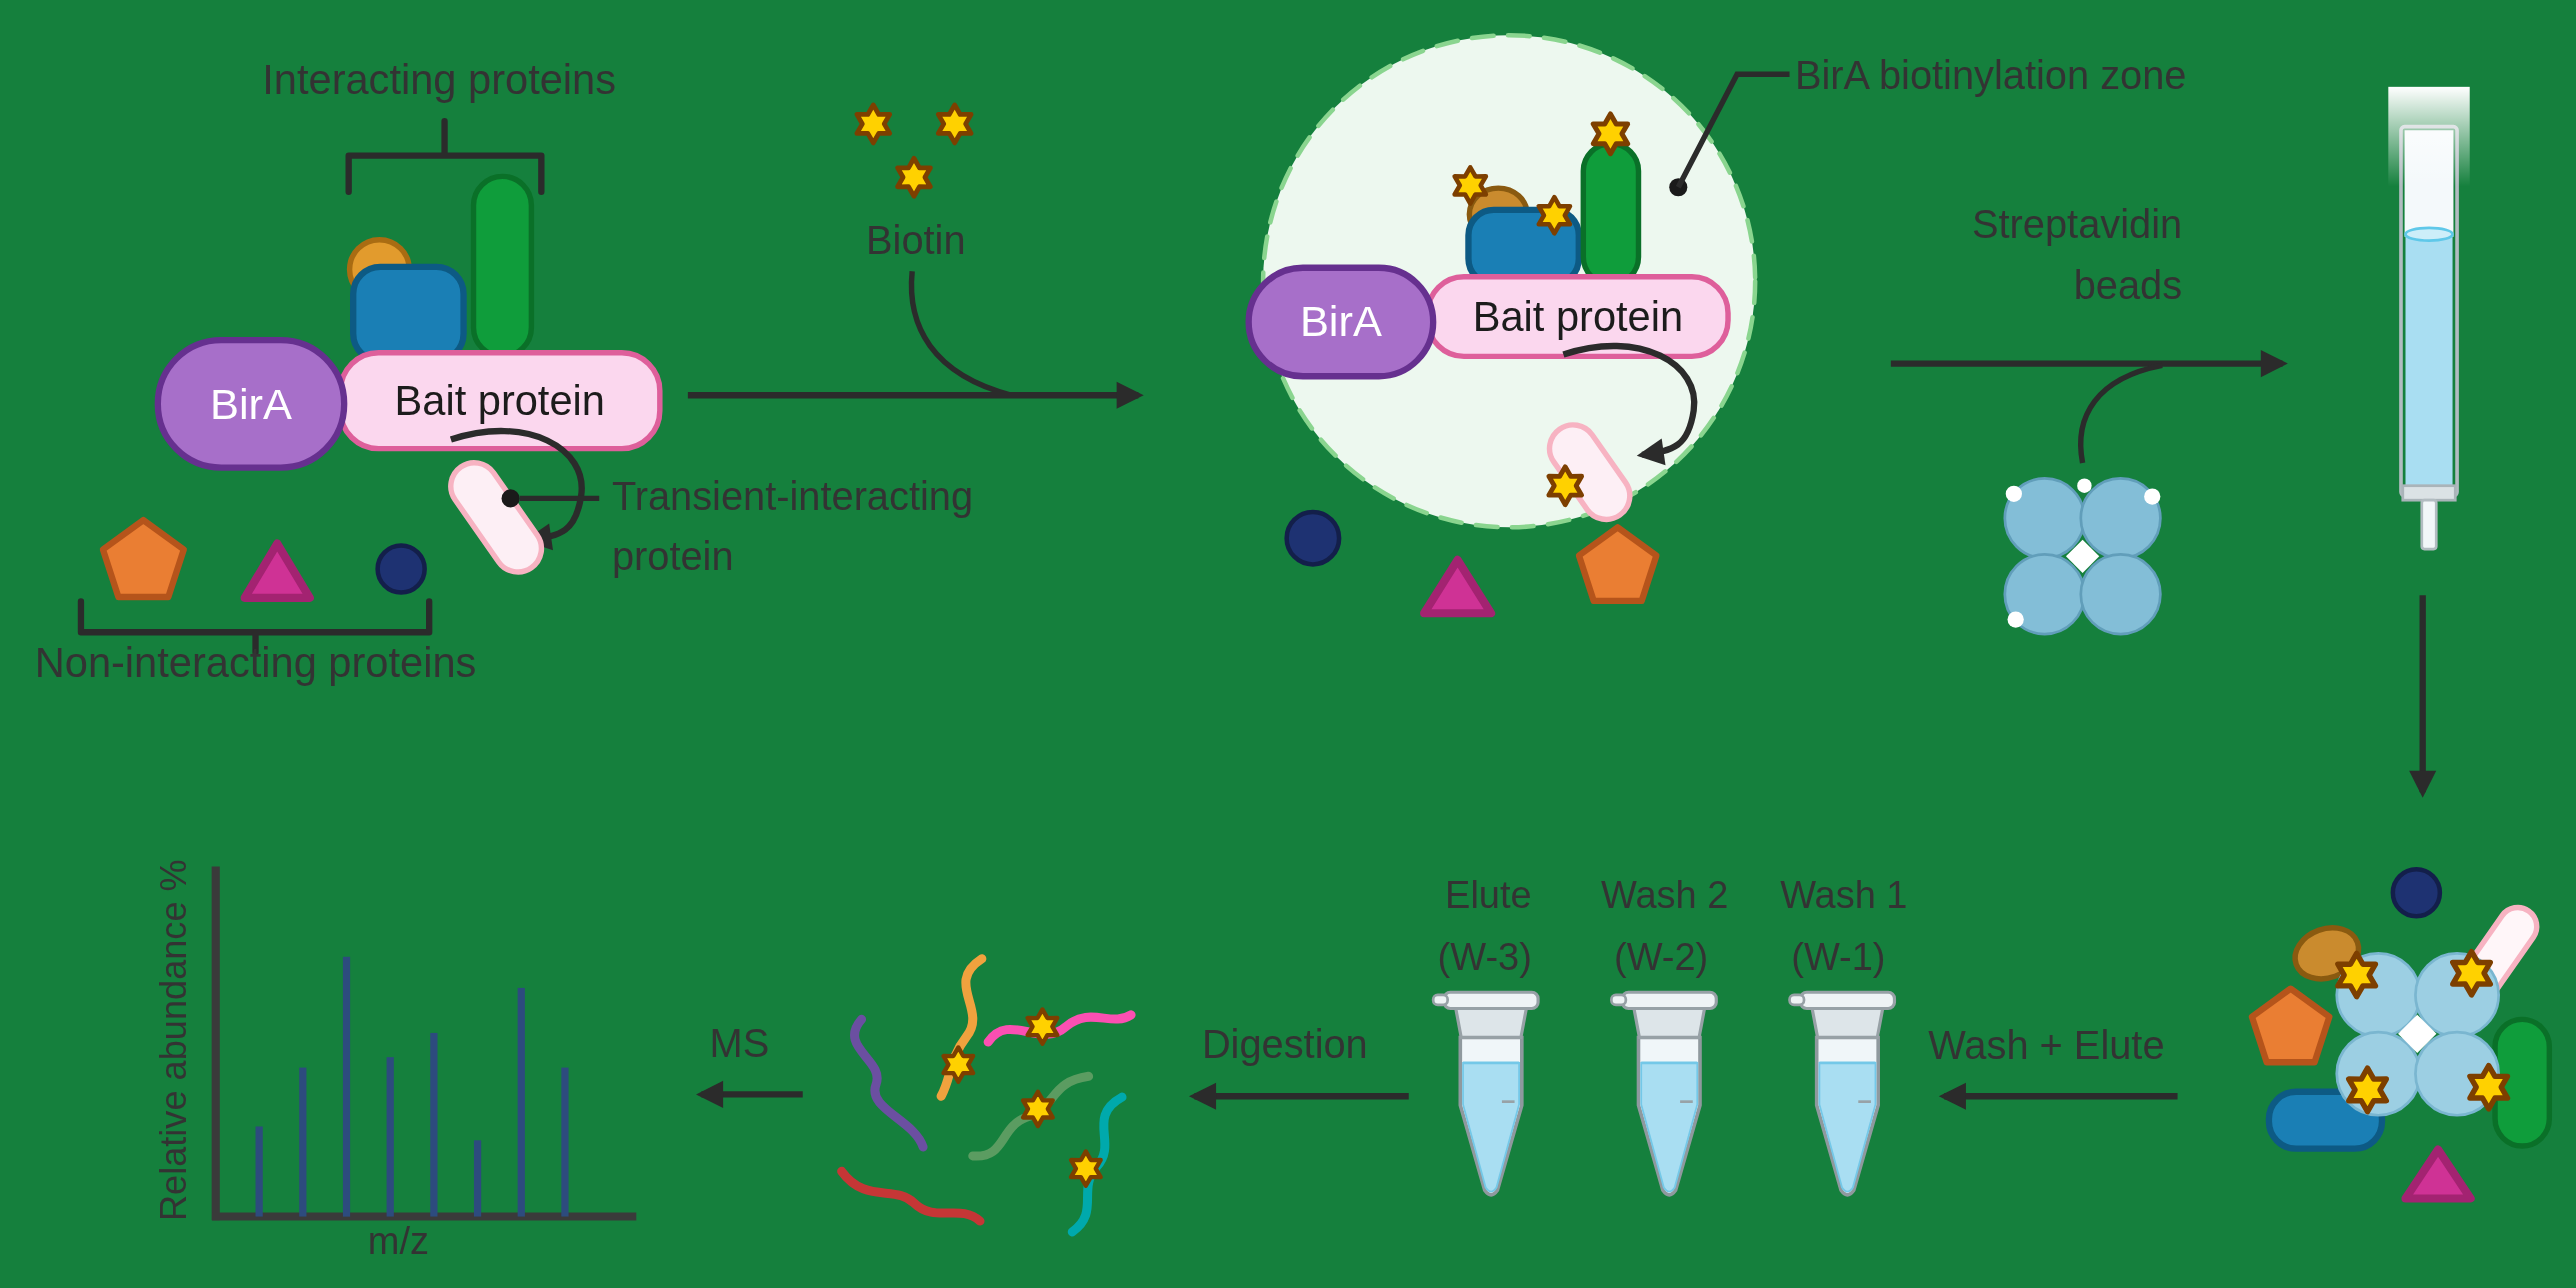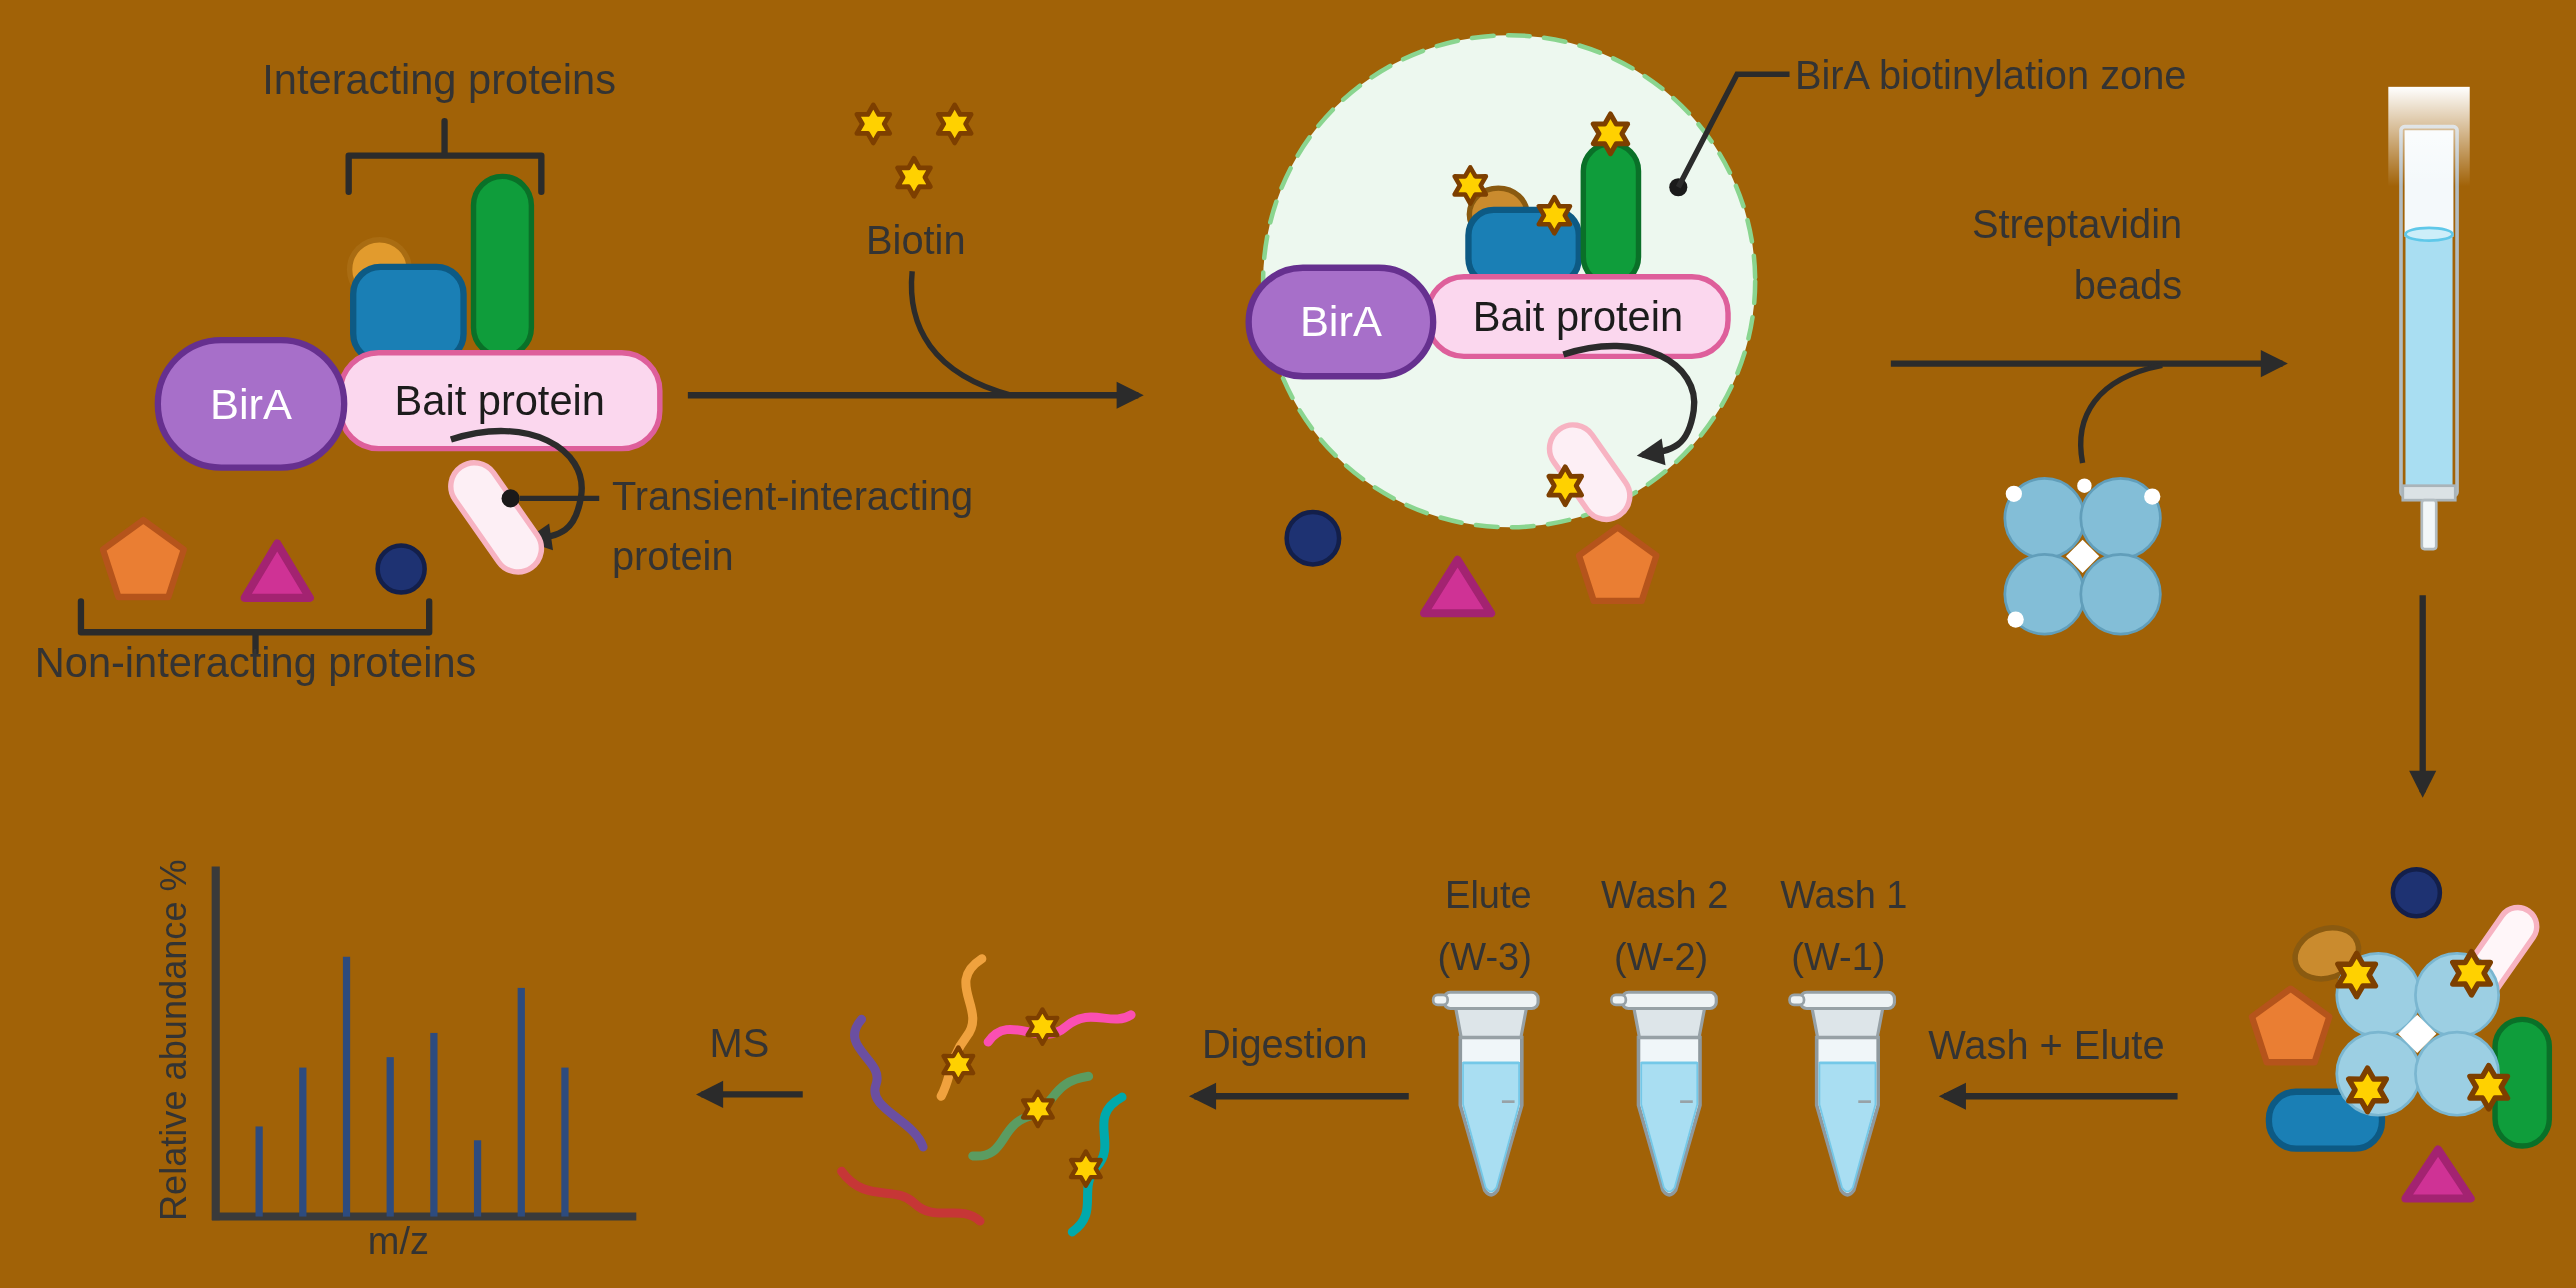--- a/index.html
+++ b/index.html
@@ -1,16 +1,16 @@
 <!DOCTYPE html>
 <html style="font-size:14.5px"><head>
 <meta charset="utf-8">
 <style>
   html,body{margin:0;padding:0;background:#ffffff;}
-  .stage{position:relative;width:2576px;height:1288px;background:#a16207;
+  .stage{position:relative;width:2576px;height:1288px;background:#15803d;
          font-family:"Liberation Sans","DejaVu Sans",sans-serif;}
   svg{display:block;}
   text{fill:#333333;font-family:"Liberation Sans","DejaVu Sans",sans-serif;font-weight:500;}
   .lbl{font-size:44px;}
   .lbl-lg{font-size:46px;}
   .lbl-sm{font-size:42px;}
   .pill-text{font-size:48px;fill:#ffffff;}
   .bait-text{font-size:46px;fill:#1c1c1c;}
   .axis-lbl{font-size:40px;}
 </style>

